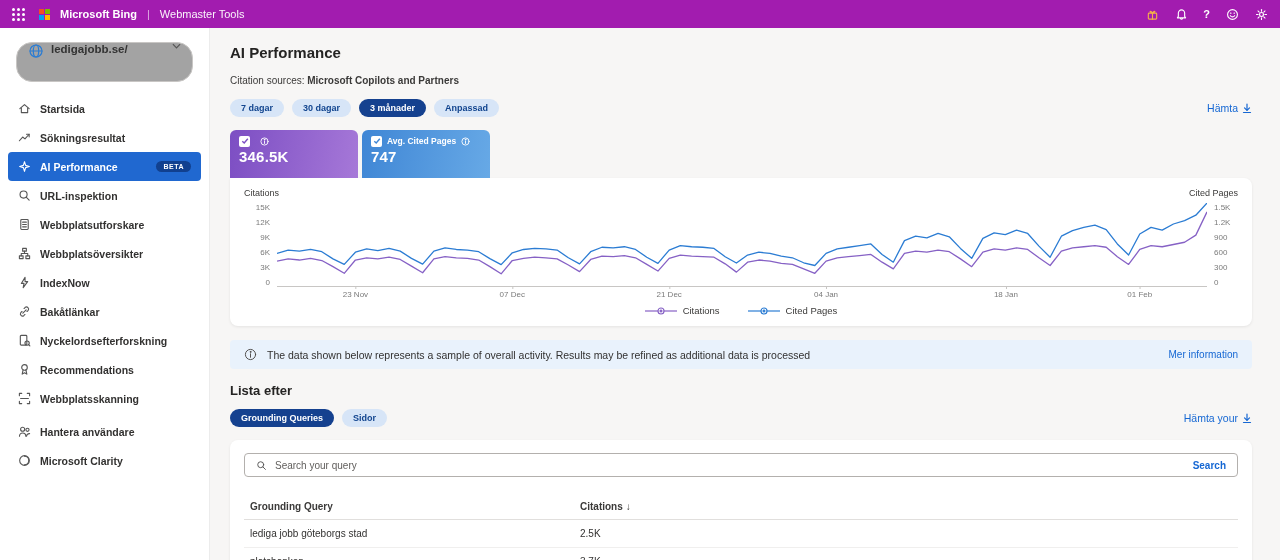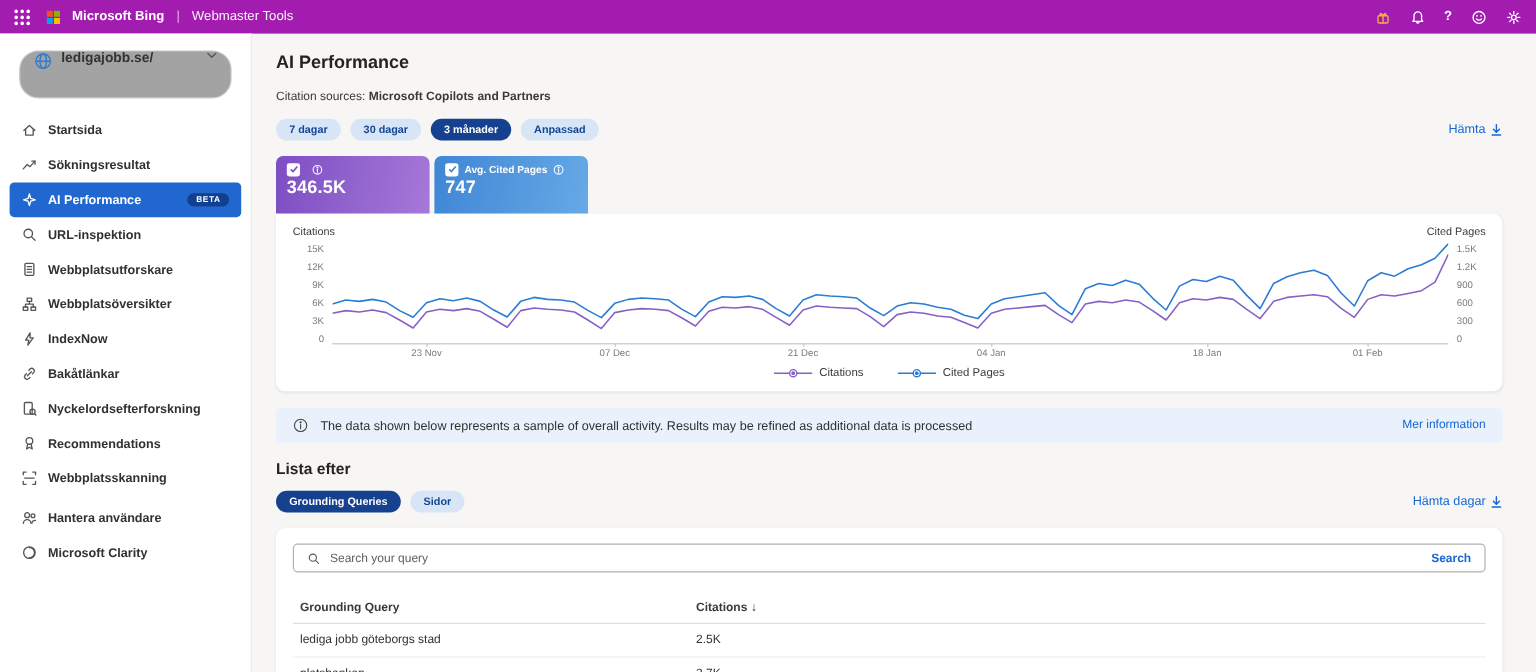--- a/index.html
+++ b/index.html
@@ -424,21 +424,21 @@
       <span>The data shown below represents a sample of overall activity. Results may be refined as additional data is processed</span>
       <span class="link-btn">Mer information</span>
     </div>
 
     <div class="section-title">Lista efter</div>
 
     <div class="pill-row">
       <span class="pill selected">Grounding Queries</span>
       <span class="pill">Sidor</span>
       <span class="link-btn">
-        <span>Hämta dagar</span>
+        <span>Hämta your</span>
         <svg width="10" height="11" viewBox="0 0 10 11" class="lineicon" style="color:#1567d3">
             <line x1="5" y1="1" x2="5" y2="7"></line>
             <polyline points="2.5,4.8 5,7.3 7.5,4.8"></polyline>
             <line x1="1.5" y1="9.5" x2="8.5" y2="9.5"></line>
           </svg>
       </span>
     </div>
 
     <div class="query-card">
       <div class="search-row">

